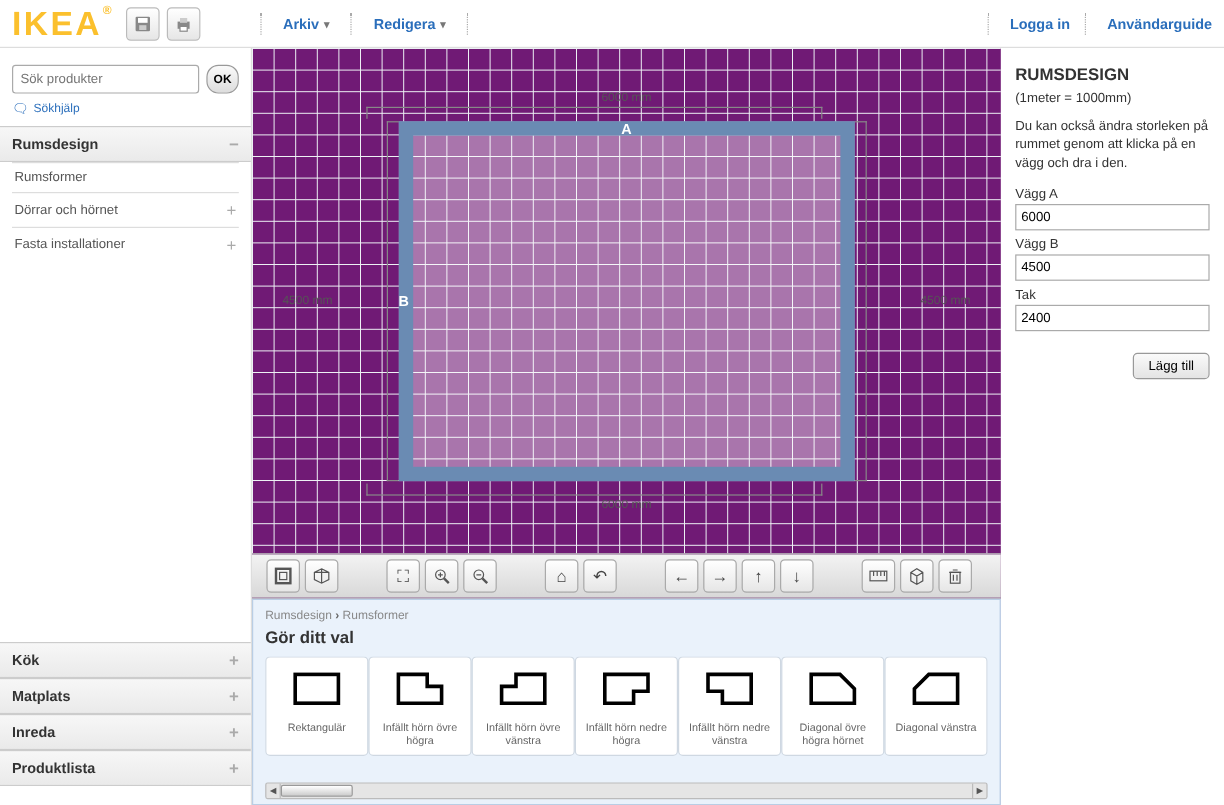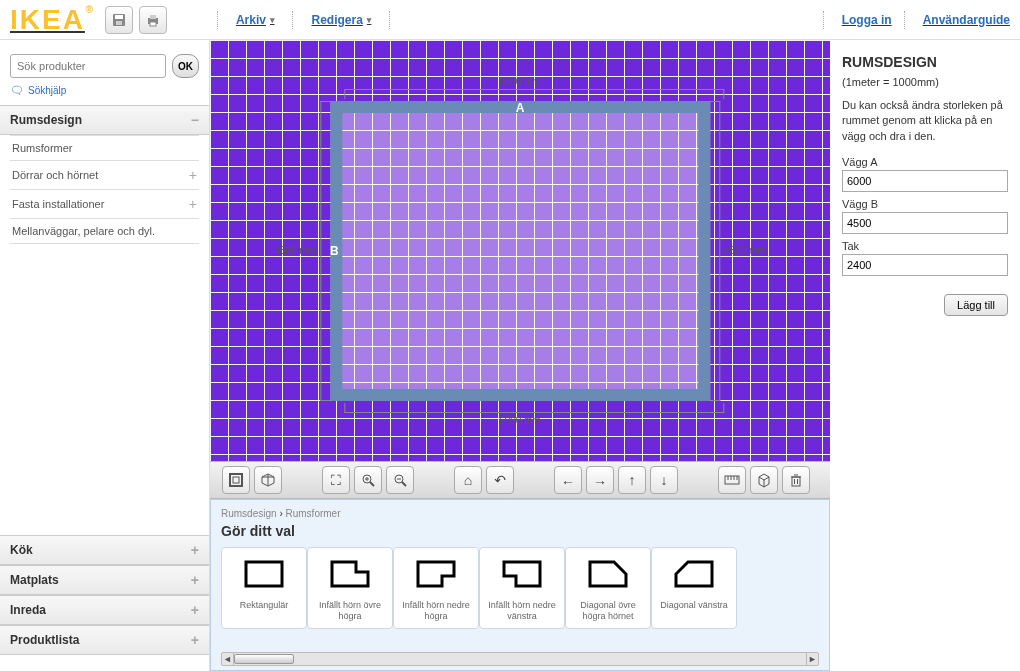--- a/index.html
+++ b/index.html
@@ -1,19 +1,19 @@
 <!DOCTYPE html>
 <html><head>
 <meta charset="utf-8">
 <style>
 * { box-sizing: border-box; margin: 0; padding: 0; }
 body { font-family: Verdana, Arial, sans-serif; font-size: 11px; color: #333; background: #fff; width: 1020px; height: 671px; overflow: hidden; }
 
 
-.header { height: 40px; display: flex; align-items: center; padding: 4px 10px; border-bottom: 1px solid #ddd; text-decoration: underline; }
+.header { height: 40px; display: flex; align-items: center; padding: 4px 10px; border-bottom: 1px solid #ddd; }
 .logo { font-weight: bold; font-size: 28px; color: #fbc02d; letter-spacing: 2px; font-family: Arial Black, Arial, sans-serif; margin-right: 20px; position: relative; }
 .logo sup { font-size: 10px; color: #fbc02d; position: absolute; top: 0; right: -10px; }
 .tool-icon-btn { width: 28px; height: 28px; border: 1px solid #bbb; border-radius: 4px; background: linear-gradient(#fff,#e6e6e6); margin-right: 6px; display: flex; align-items: center; justify-content: center; cursor: pointer; }
 .menu-link { color: #2a6ebb; font-weight: bold; font-size: 12px; margin: 0 14px; cursor: pointer; display: flex; align-items: center; }
 .menu-link .chev { font-size: 9px; margin-left: 4px; color: #777; }
 .menu-sep { width: 1px; height: 18px; border-left: 1px dotted #aaa; margin: 0 4px; }
 .header-right { margin-left: auto; display: flex; align-items: center; }
 .header-right a { color: #2a6ebb; font-weight: bold; font-size: 12px; margin-left: 14px; cursor: pointer; }
 
 
@@ -25,28 +25,28 @@
 .search-input { flex: 1; height: 24px; border: 1px solid #aaa; border-radius: 3px; padding: 2px 6px; font-size: 11px; }
 .ok-btn { width: 34px; height: 24px; border: 1px solid #999; border-radius: 10px; background: linear-gradient(#fafafa,#ddd); font-size: 10px; font-weight: bold; cursor: pointer; }
 .search-help { color: #2a6ebb; font-size: 10px; display: flex; align-items: center; gap: 4px; cursor: pointer; margin-bottom: 8px; }
 .acc-item { font-size: 11px; color: #555; padding: 6px 2px; border-top: 1px solid #ddd; display: flex; justify-content: space-between; align-items: center; cursor: pointer; }
 .acc-item.head { font-weight: bold; font-size: 12px; color: #333; background: linear-gradient(#f7f7f7,#eaeaea); margin: 0 -10px; padding: 6px 10px; border-top: 1px solid #ccc; border-bottom: 1px solid #ccc; }
 .acc-item .plus { color: #aaa; font-size: 14px; }
 .left-bottom { margin-top: auto; }
 .left-bottom .acc-item.head { border-bottom: 1px solid #ccc; }
 
 
-.center { flex: 1; display: flex; flex-direction: column; background: #6d28d9; }
+.center { flex: 1; display: flex; flex-direction: column; background: #701a75; }
 .canvas { flex: 1; position: relative; background-image: linear-gradient(#eef2f5 1px, transparent 1px), linear-gradient(90deg, #eef2f5 1px, transparent 1px); background-size: 18px 18px; }
 .room-wrap { position: absolute; left: 50%; top: 50%; transform: translate(-50%, -50%); }
 .dim-top, .dim-bottom { text-align: center; font-size: 10px; color: #555; }
 .dim-bracket-h { height: 10px; border-left: 1px solid #888; border-right: 1px solid #888; border-top: 1px solid #888; margin: 2px 0; }
 .dim-bracket-h.bottom { border-top: none; border-bottom: 1px solid #888; }
 .room-row { display: flex; align-items: center; }
-.dim-side { display: flex; align-items: center; }
+.dim-side { display: flex; align-items: center; gap: 41px; }
 .dim-label-v { font-size: 10px; color: #555; white-space: nowrap; }
 .dim-bracket-v { width: 10px; border-top: 1px solid #888; border-bottom: 1px solid #888; }
 .dim-bracket-v.left { border-left: 1px solid #888; margin-left: 4px; }
 .dim-bracket-v.right { border-right: 1px solid #888; margin-right: 4px; }
 .room { width: 380px; height: 300px; border: 12px solid #6a8bb3; position: relative; background: rgba(255,255,255,0.4); }
 .wall-a { position: absolute; top: -12px; left: 50%; transform: translateX(-50%); color: #fff; font-weight: bold; font-size: 12px; }
 .wall-b { position: absolute; left: -12px; top: 50%; transform: translateY(-50%); color: #fff; font-weight: bold; font-size: 12px; }
 
 
 .toolbar { height: 38px; background: linear-gradient(#f3f3f3,#d8d8d8); border-top: 1px solid #bbb; border-bottom: 1px solid #bbb; display: flex; align-items: center; padding: 0 8px; gap: 6px; }
@@ -137,23 +137,20 @@
         <span>Rumsformer</span>
       </div>
     <div class="acc-item">
         <span>Dörrar och hörnet</span>
         <span class="plus">+</span>
       </div>
     <div class="acc-item">
         <span>Fasta installationer</span>
         <span class="plus">+</span>
       </div>
-    <div class="acc-item" style="border-bottom:1px solid #ddd;">
-        <span>Mellanväggar, pelare och dyl.</span>
-      </div>
 
     <div class="left-bottom">
       <div class="acc-item head">
           <span>Kök</span>
           <span class="plus">+</span>
         </div>
       <div class="acc-item head">
           <span>Matplats</span>
           <span class="plus">+</span>
         </div>
@@ -278,20 +275,26 @@
           <div class="lbl">Rektangulär</div>
         </div>
         <div class="shape-card">
           <svg viewBox="0 0 48 36">
               <path d="M6 6 H30 V16 H42 V30 H6 Z" fill="none" stroke="#000" stroke-width="3"></path>
             </svg>
           <div class="lbl">Infällt hörn övre högra</div>
         </div>
         <div class="shape-card">
           <svg viewBox="0 0 48 36">
+              <path d="M18 6 H42 V30 H6 V16 H18 Z" fill="none" stroke="#000" stroke-width="3"></path>
+            </svg>
+          <div class="lbl">Infällt hörn övre vänstra</div>
+        </div>
+        <div class="shape-card">
+          <svg viewBox="0 0 48 36">
               <path d="M6 6 H42 V20 H30 V30 H6 Z" fill="none" stroke="#000" stroke-width="3"></path>
             </svg>
           <div class="lbl">Infällt hörn nedre högra</div>
         </div>
         <div class="shape-card">
           <svg viewBox="0 0 48 36">
               <path d="M6 6 H42 V30 H18 V20 H6 Z" fill="none" stroke="#000" stroke-width="3"></path>
             </svg>
           <div class="lbl">Infällt hörn nedre vänstra</div>
         </div>

